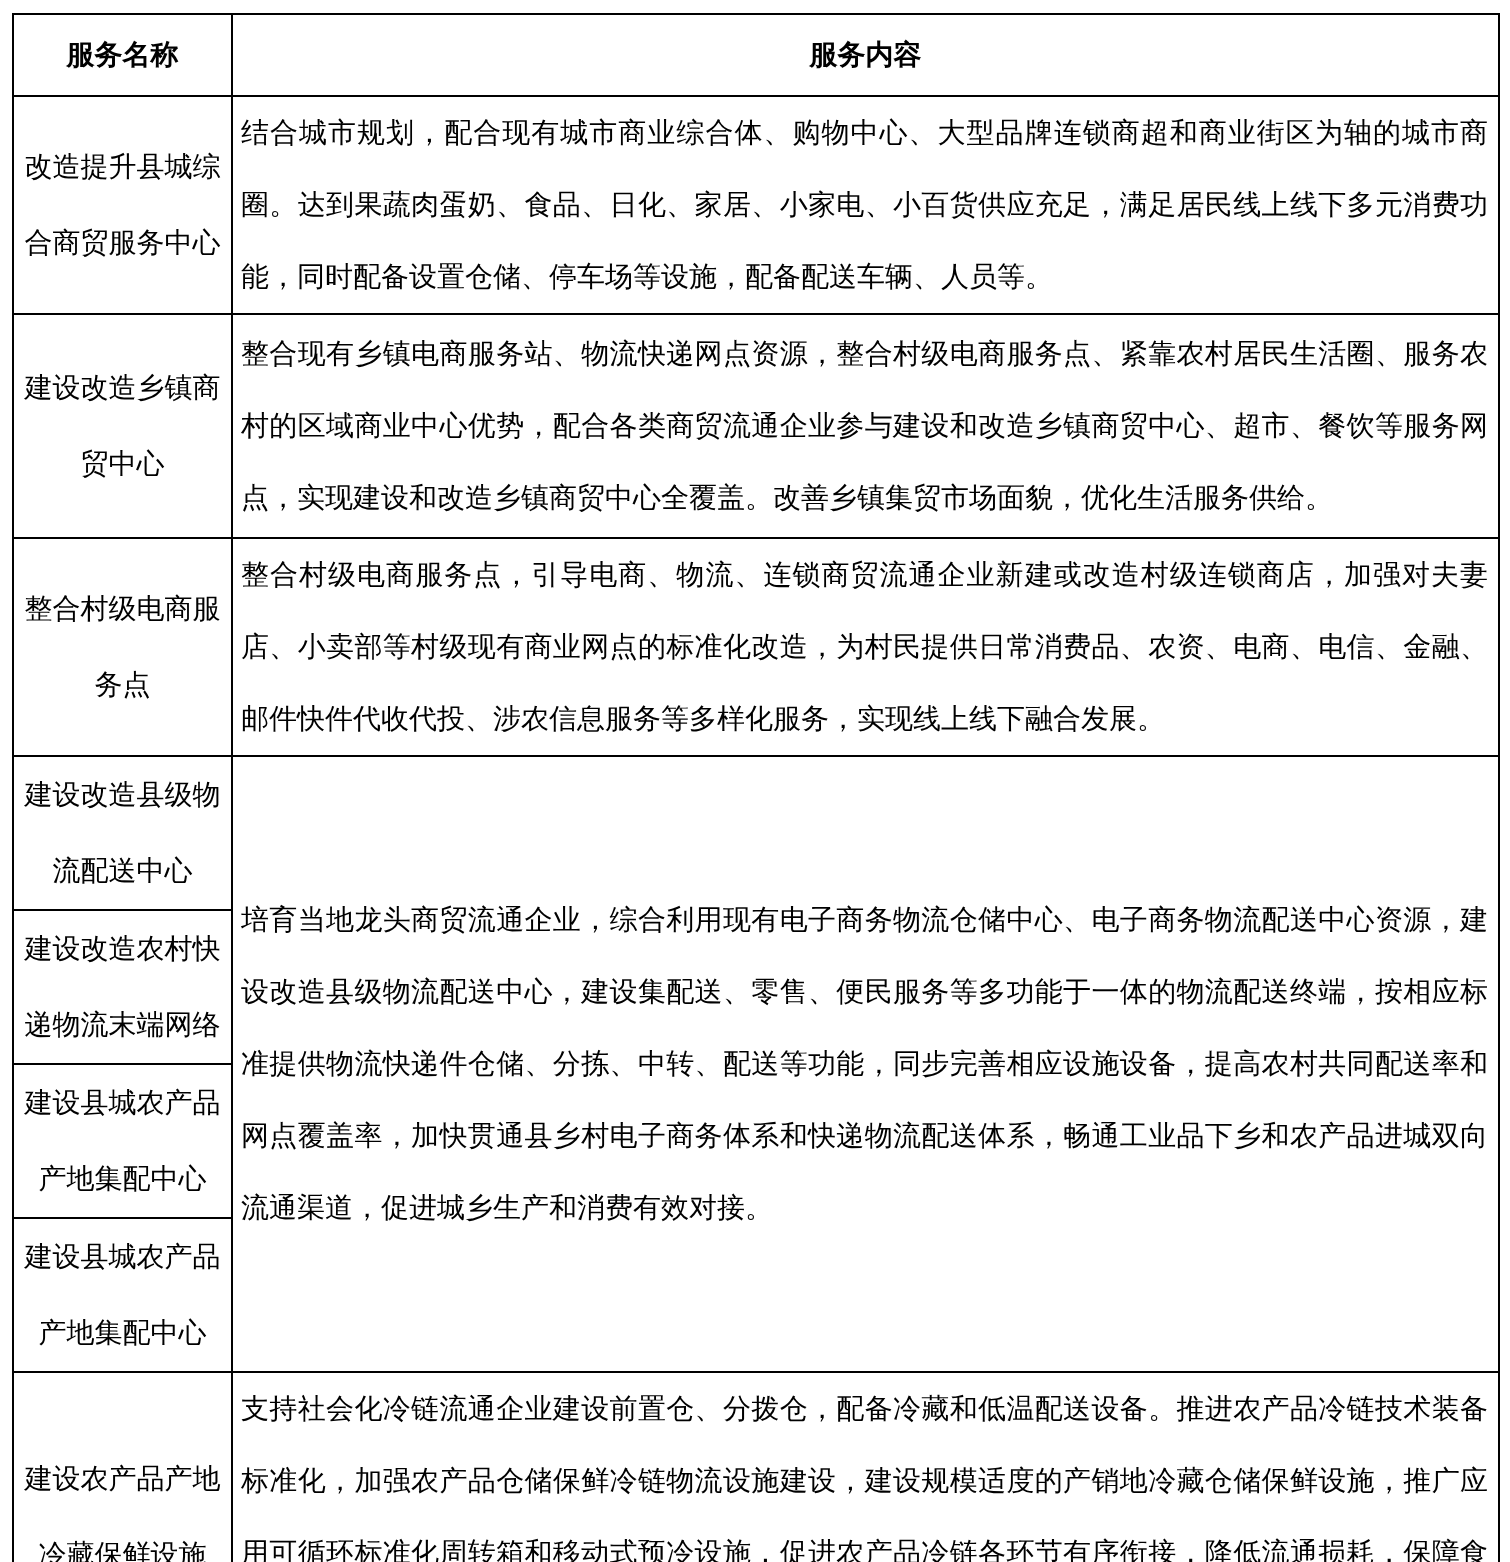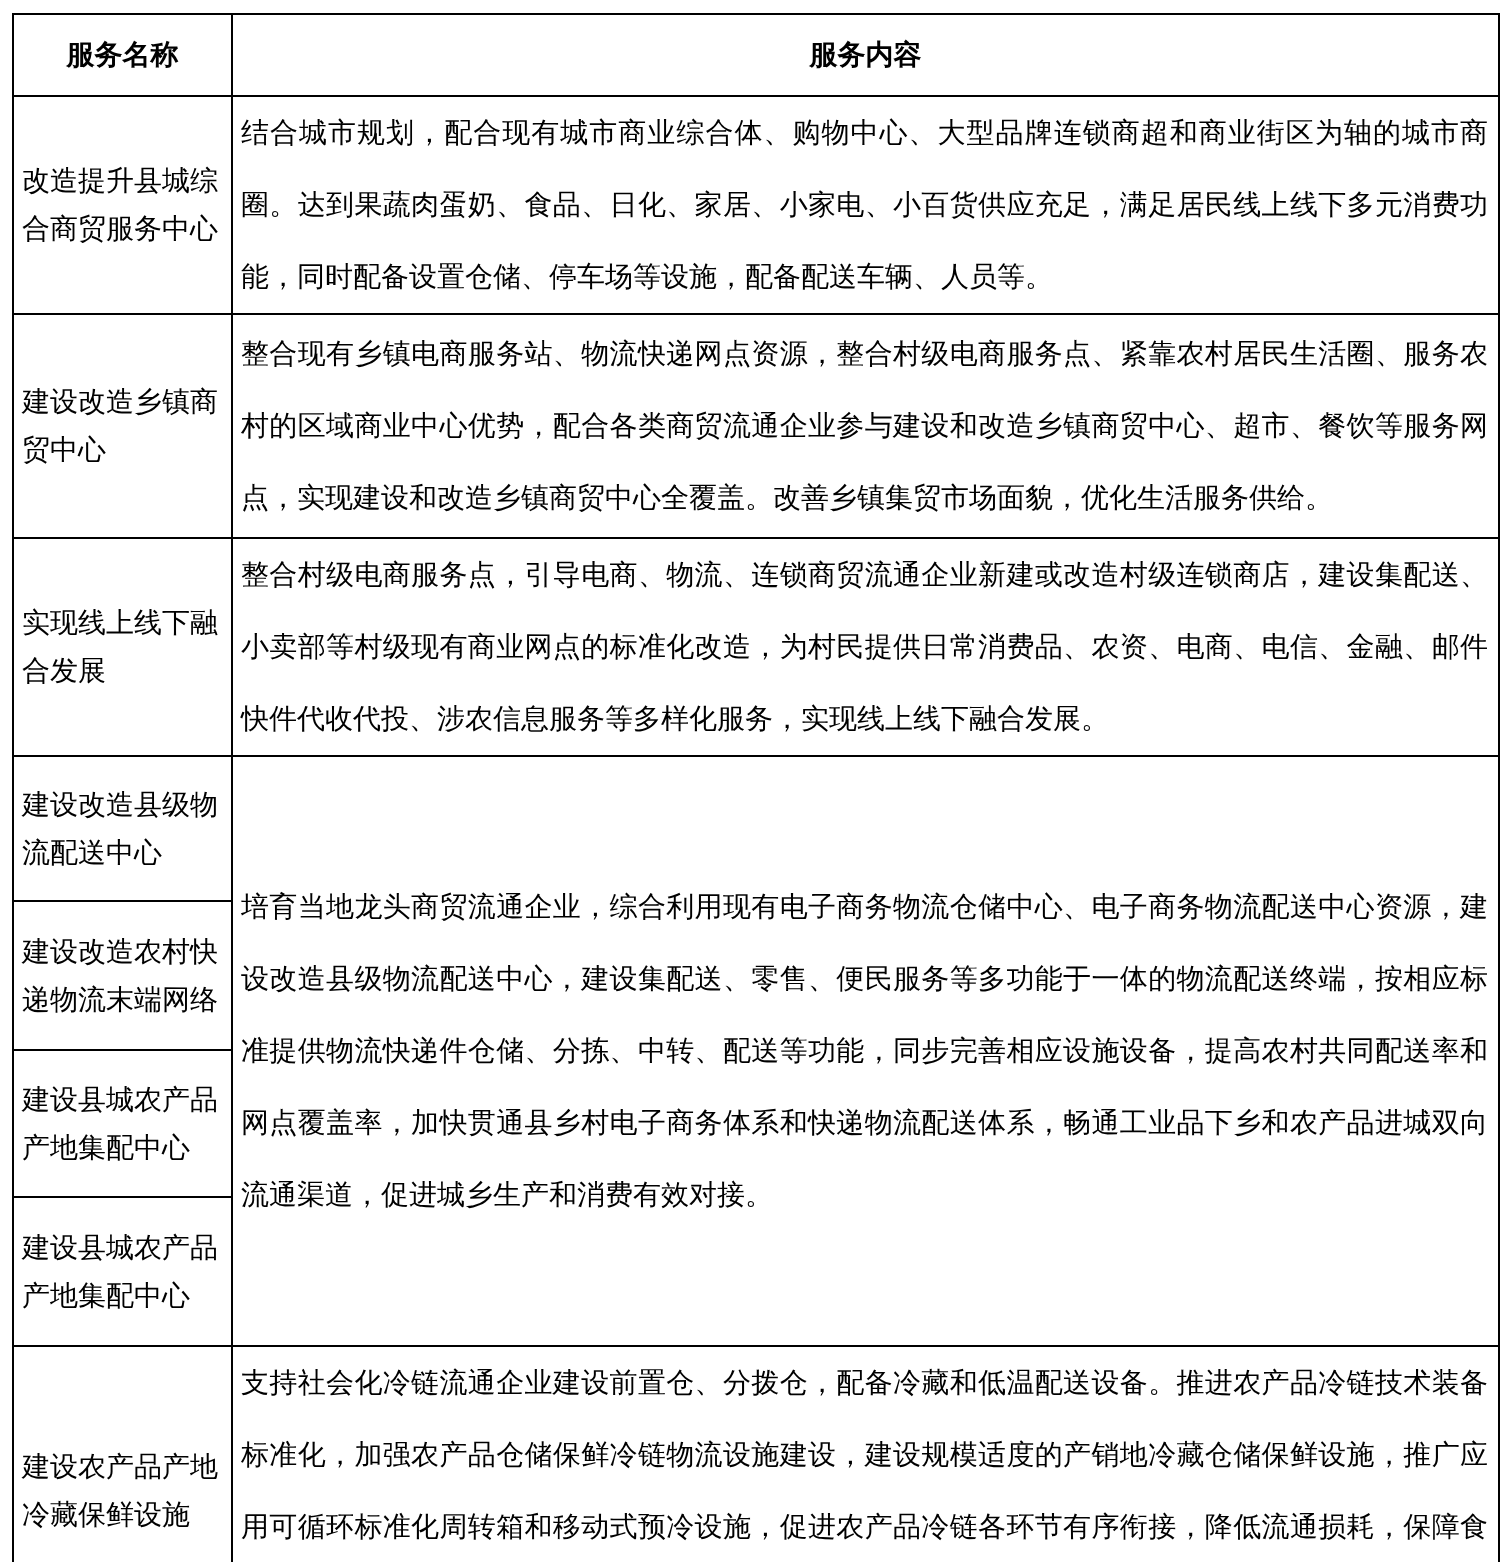--- a/index.html
+++ b/index.html
@@ -33,24 +33,24 @@
   th.hdr {
     font-size: 28px;
     font-weight: bold;
     text-align: center;
     vertical-align: middle;
     padding: 0 6px;
     border-radius: 9px;
   }
   td.name-cell {
     font-size: 28px;
-    line-height: 48px;
-    text-align: left;
+    line-height: 76px;
+    text-align: center;
     vertical-align: middle;
-    padding: 16px 8px;
+    padding: 0 8px;
   }
   td.content-cell {
     font-size: 28px;
     line-height: 72px;
     text-align: justify;
     text-justify: inter-character;
     vertical-align: middle;
     padding: 0 10px 0 8px;
   }
 </style>
@@ -72,22 +72,22 @@
     <tbody>
       <tr style="height:216px;">
         <td class="name-cell">改造提升县城综合商贸服务中心</td>
         <td class="content-cell">结合城市规划，配合现有城市商业综合体、购物中心、大型品牌连锁商超和商业街区为轴的城市商圈。达到果蔬肉蛋奶、食品、日化、家居、小家电、小百货供应充足，满足居民线上线下多元消费功能，同时配备设置仓储、停车场等设施，配备配送车辆、人员等。</td>
       </tr>
       <tr style="height:224px;">
         <td class="name-cell">建设改造乡镇商贸中心</td>
         <td class="content-cell">整合现有乡镇电商服务站、物流快递网点资源，整合村级电商服务点、紧靠农村居民生活圈、服务农村的区域商业中心优势，配合各类商贸流通企业参与建设和改造乡镇商贸中心、超市、餐饮等服务网点，实现建设和改造乡镇商贸中心全覆盖。改善乡镇集贸市场面貌，优化生活服务供给。</td>
       </tr>
       <tr style="height:210px;">
-        <td class="name-cell">实现线上线下融合发展</td>
-        <td class="content-cell">整合村级电商服务点，引导电商、物流、连锁商贸流通企业新建或改造村级连锁商店，建设集配送、小卖部等村级现有商业网点的标准化改造，为村民提供日常消费品、农资、电商、电信、金融、邮件快件代收代投、涉农信息服务等多样化服务，实现线上线下融合发展。</td>
+        <td class="name-cell">整合村级电商服务点</td>
+        <td class="content-cell">整合村级电商服务点，引导电商、物流、连锁商贸流通企业新建或改造村级连锁商店，加强对夫妻店、小卖部等村级现有商业网点的标准化改造，为村民提供日常消费品、农资、电商、电信、金融、邮件快件代收代投、涉农信息服务等多样化服务，实现线上线下融合发展。</td>
       </tr>
       <tr style="height:145px;margin-top:40px;">
         <td class="name-cell">建设改造县级物流配送中心</td>
         <td class="content-cell" rowspan="4">培育当地龙头商贸流通企业，综合利用现有电子商务物流仓储中心、电子商务物流配送中心资源，建设改造县级物流配送中心，建设集配送、零售、便民服务等多功能于一体的物流配送终端，按相应标准提供物流快递件仓储、分拣、中转、配送等功能，同步完善相应设施设备，提高农村共同配送率和网点覆盖率，加快贯通县乡村电子商务体系和快递物流配送体系，畅通工业品下乡和农产品进城双向流通渠道，促进城乡生产和消费有效对接。</td>
       </tr>
       <tr style="height:149px;">
         <td class="name-cell">建设改造农村快递物流末端网络</td>
       </tr>
       <tr style="height:147px;">
         <td class="name-cell">建设县城农产品产地集配中心</td>

